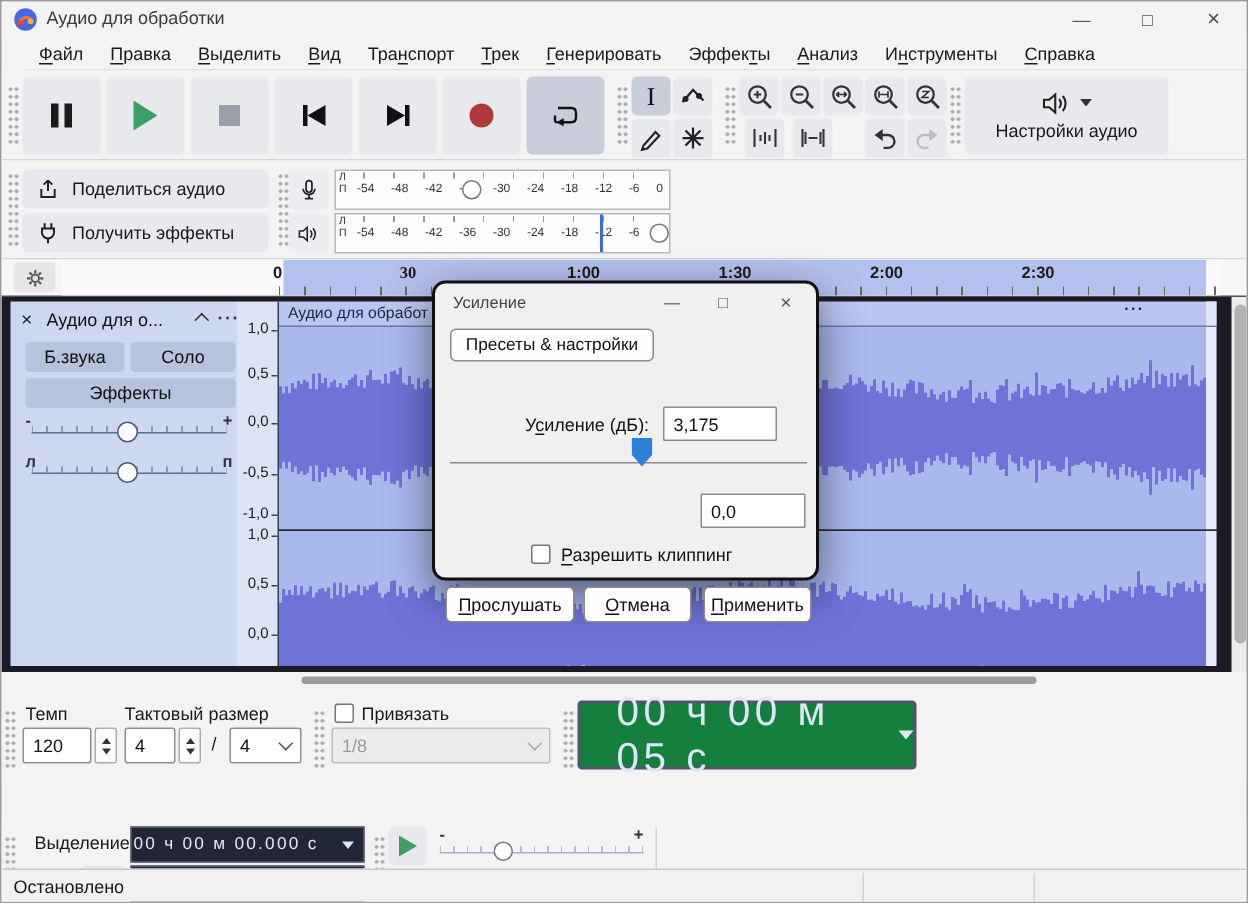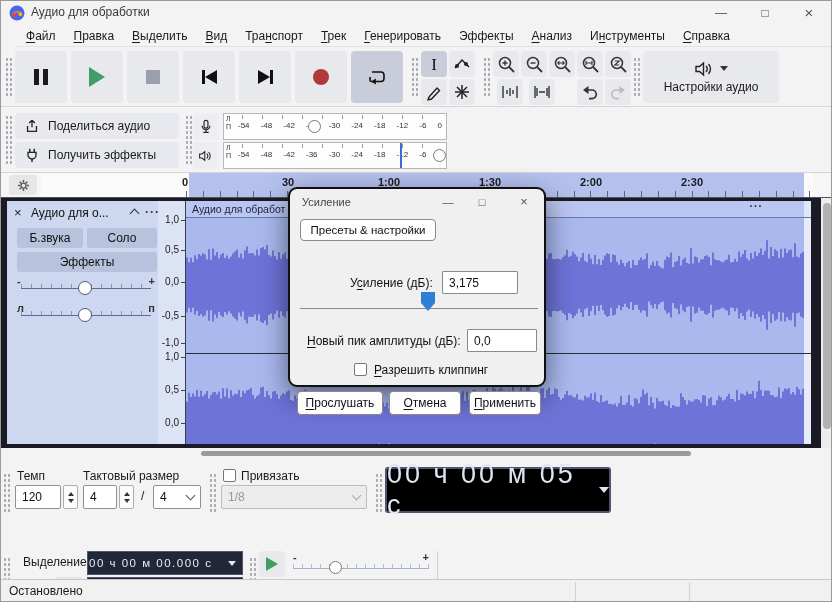--- a/index.html
+++ b/index.html
@@ -97,21 +97,21 @@
   .botrow2 { position:absolute; left:0; top:546px; width:100%; height:58px; background:#f3f3f3; border-bottom:1px solid #d5d5d5; }
   .flabel { position:absolute; font-size:12px; color:#1a1a1a; }
   .spin-input { position:absolute; height:24px; border:1px solid #8f8f8f; background:#fff; font-size:12px; padding-left:6px; color:#111; border-radius:2px; }
   .spin-arrows { position:absolute; width:15px; height:24px; border:1px solid #adadad; border-radius:2px; background:#fcfcfc; display:flex; flex-direction:column; align-items:center; justify-content:center; gap:3px; }
   .spin-arrows .up { width:0;height:0;border-left:3.5px solid transparent;border-right:3.5px solid transparent;border-bottom:4px solid #333; }
   .spin-arrows .dn { width:0;height:0;border-left:3.5px solid transparent;border-right:3.5px solid transparent;border-top:4px solid #333; }
   .dd { position:absolute; height:24px; border:1px solid #8f8f8f; background:#fff; border-radius:2px; font-size:12px; color:#111; display:flex; align-items:center; padding:0 6px; justify-content:space-between; }
   .dd .chev { width:7px; height:7px; border-right:1.5px solid #555; border-bottom:1.5px solid #555; transform:rotate(45deg); margin-top:-4px; }
   .dd.disabled { background:#ececec; color:#999; border-color:#bdbdbd; }
   .checkbox { position:absolute; width:13px; height:13px; border:1px solid #767676; background:#fff; border-radius:2px; }
-  .timebig { position:absolute; left:384px; top:4px; width:226px; height:46px; background:#000000; border:2px solid #4d566e; border-radius:3px; color:#dfe5f5; display:flex; align-items:center; justify-content:center; font-size:27px; letter-spacing:3px; }
+  .timebig { position:absolute; left:384px; top:4px; width:226px; height:46px; background:#15803d; border:2px solid #4d566e; border-radius:3px; color:#dfe5f5; display:flex; align-items:center; justify-content:center; font-size:27px; letter-spacing:3px;padding-left:24px; }
   .timebig .arrow { width:0;height:0;border-left:5px solid transparent;border-right:5px solid transparent;border-top:6px solid #dfe5f5; margin-left:6px; }
   .timefield { position:absolute; left:86px; width:156px; height:24px; background:#212737; border:1px solid #4d566e; color:#e6eaf6; font-size:11.5px; letter-spacing:1.5px; display:flex; align-items:center; padding-left:1px; }
   .timefield .arrow { position:absolute; right:6px; width:0;height:0;border-left:4.5px solid transparent;border-right:4.5px solid transparent;border-top:5.5px solid #dfe5f5; }
   .psslider { position:absolute; left:290px; top:4px; width:140px; height:26px; }
   .psslider .end { position:absolute; top:0; font-size:11px; font-weight:bold; color:#333; }
   .psslider .line { position:absolute; left:2px; right:2px; top:17px; height:1px; background:#9fb4c8; }
   .psslider .ticks { position:absolute; left:2px; right:2px; top:13px; height:4px; background-image:repeating-linear-gradient(90deg,#aabccd 0 1px,transparent 1px 9px); }
   .psslider .knob2 { position:absolute; width:13px; height:13px; border-radius:50%; background:#fff; border:1.5px solid #777; top:10px; }
   .vsep { position:absolute; width:1px; background:#d2d2d2; }
 
@@ -389,21 +389,21 @@
       <svg width="15" height="15" viewBox="0 0 18 18">
           <circle cx="9" cy="9" r="3" fill="none" stroke="#555" stroke-width="1.5"></circle>
           <g stroke="#555" stroke-width="1.8">
             <path d="M9 2.5 V5 M9 13 V15.5 M2.5 9 H5 M13 9 H15.5 M4.4 4.4 L6.2 6.2 M11.8 11.8 L13.6 13.6 M13.6 4.4 L11.8 6.2 M6.2 11.8 L4.4 13.6"></path>
           </g>
         </svg>
     </div>
     <div class="ruler">
       <div class="sel"></div>
       <span class="rlabel" style="left:144px;">0</span>
-      <span class="rlabel" style="left:247px;">30</span>
+      <span class="rlabel" style="left:231px;font-family:Liberation Serif, serif;">30</span>
       <span class="rlabel" style="left:348px;">1:00</span>
       <span class="rlabel" style="left:449px;">1:30</span>
       <span class="rlabel" style="left:550px;">2:00</span>
       <span class="rlabel" style="left:651px;">2:30</span>
       <span class="rlabel" style="left:752px;margin-top:21px;">3:00</span>
       <div class="rticks"></div>
     </div>
   </div>
 
   <div class="trackarea">
@@ -567,21 +567,20 @@
     <span class="dctl" style="left:222px;font-size:13px;">×</span>
 
     <div class="dbtn" style="left:10px;top:30px;width:136px;height:22px;font-size:11.5px;">Пресеты &amp; настройки</div>
 
     <span class="dlabel" style="left:60px;top:87px;">У<u>с</u>иление (дБ):</span>
     <input class="dinput" style="left: 152px; top: 82px; width: 76px;" value="3,175">
 
     <div class="dslider-line"></div>
     <div class="dthumb"></div>
 
-    <span class="dlabel" style="left:17px;top:145px;"><u>Н</u>овый пик амплитуды (дБ):</span>
     <input class="dinput" style="left: 177px; top: 140px; width: 70px;" value="0,0">
 
     <span class="checkbox" style="left:64px;top:174px;position:absolute;"></span>
     <span class="dlabel" style="left:84px;top:174px;"><u>Р</u>азрешить клиппинг</span>
 
     <div class="dbtn" style="left:7px;top:202px;width:86px;"><u>П</u>рослушать</div>
     <div class="dbtn" style="left:99px;top:202px;width:72px;"><u>О</u>тмена</div>
     <div class="dbtn" style="left:179px;top:202px;width:72px;"><u>П</u>рименить</div>
   </div>
 

